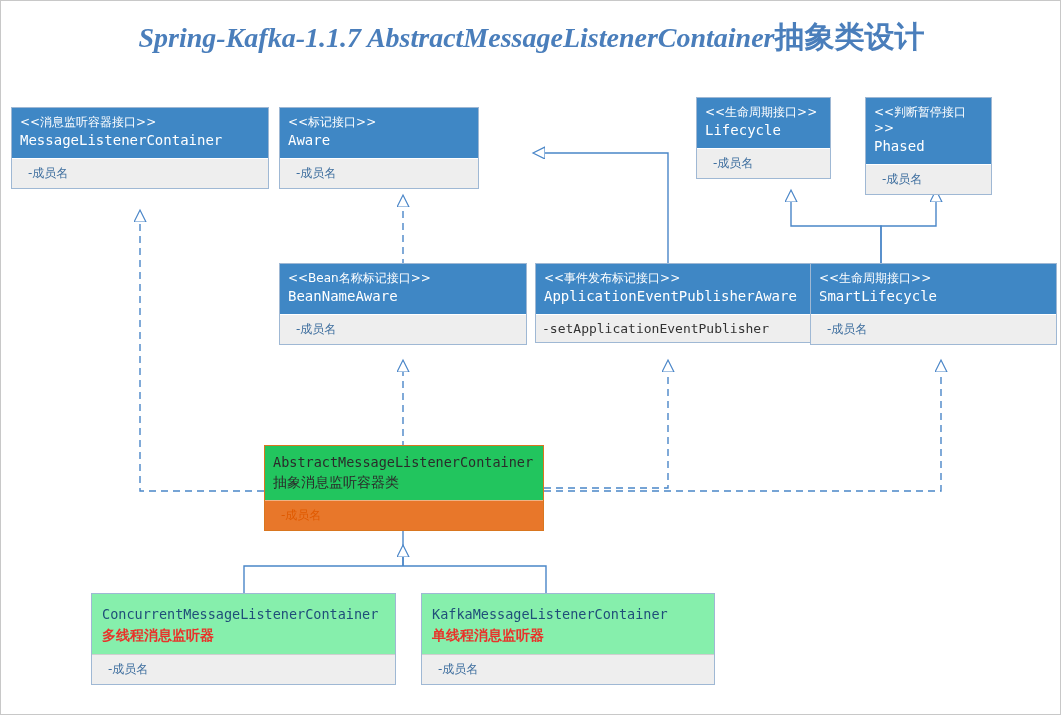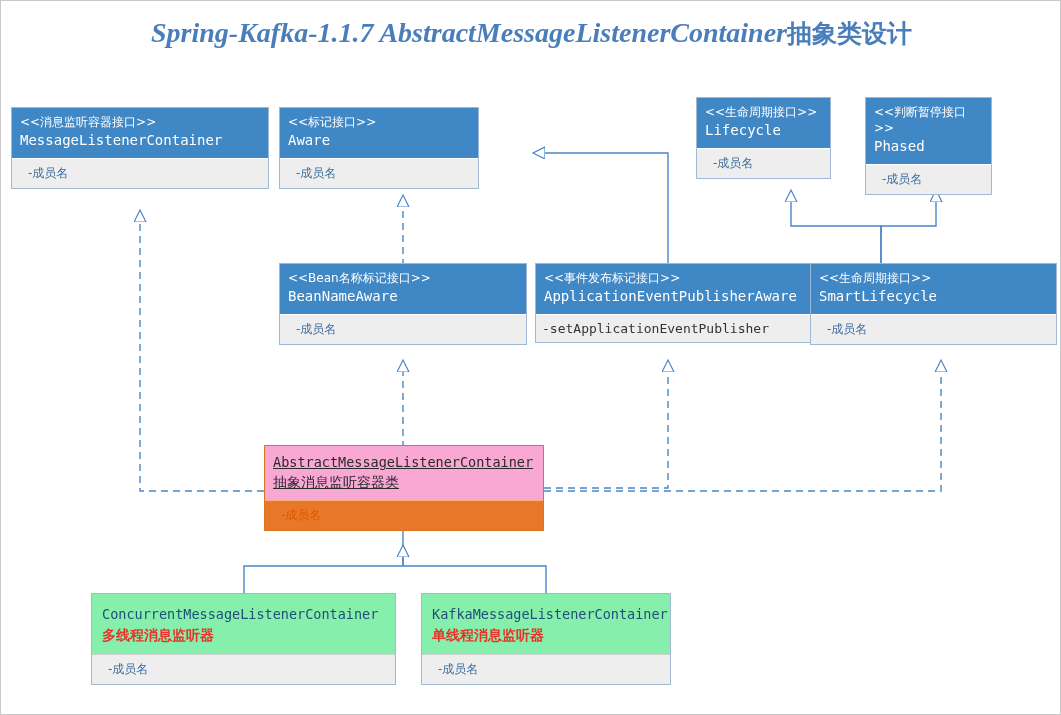--- a/index.html
+++ b/index.html
@@ -28,21 +28,21 @@
     font-weight: bold;
     font-size: 28px;
     color: #4a7ebb;
     letter-spacing: 0px;
     white-space: nowrap;
   }
   #title .cn {
     font-family: "DejaVu Sans", sans-serif;
     font-style: normal;
     font-weight: bold;
-    font-size: 25px;
+    font-size: 30px;
   }
   svg#wires {
     position: absolute;
     left: 0;
     top: 0;
     width: 1061px;
     height: 715px;
     pointer-events: none;
   }
   .node {
@@ -85,23 +85,22 @@
     font-family: "DejaVu Sans Mono", monospace;
     color: #333333;
     font-size: 13px;
     padding-left: 6px;
   }
   
   .node.abstract {
     border: 1px solid #d9761f;
   }
   .node.abstract .hdr {
-    background: #f9a8d4;
+    background: #22c55e;
     color: #2b2b2b;
-    text-decoration: underline;
   }
   .node.abstract .hdr .nm {
     font-family: "DejaVu Sans Mono", monospace;
     font-size: 13.5px;
     color: #2b2b2b;
   }
   .node.abstract .hdr .cn2 {
     display: block;
     font-family: "DejaVu Sans", sans-serif;
     font-size: 14px;
@@ -240,21 +239,21 @@
   </div>
 
   <div class="node impl" style="left:90px; top:592px; width:305px;">
     <div class="hdr">
       <span class="nm">ConcurrentMessageListenerContainer</span>
       <span class="cn2">多线程消息监听器</span>
     </div>
     <div class="members">-成员名</div>
   </div>
 
-  <div class="node impl" style="left:420px; top:592px; width:250px;">
+  <div class="node impl" style="left:420px; top:592px; width:294px;">
     <div class="hdr">
       <span class="nm">KafkaMessageListenerContainer</span>
       <span class="cn2">单线程消息监听器</span>
     </div>
     <div class="members">-成员名</div>
   </div>
 
 </div>
 
 </body></html>

